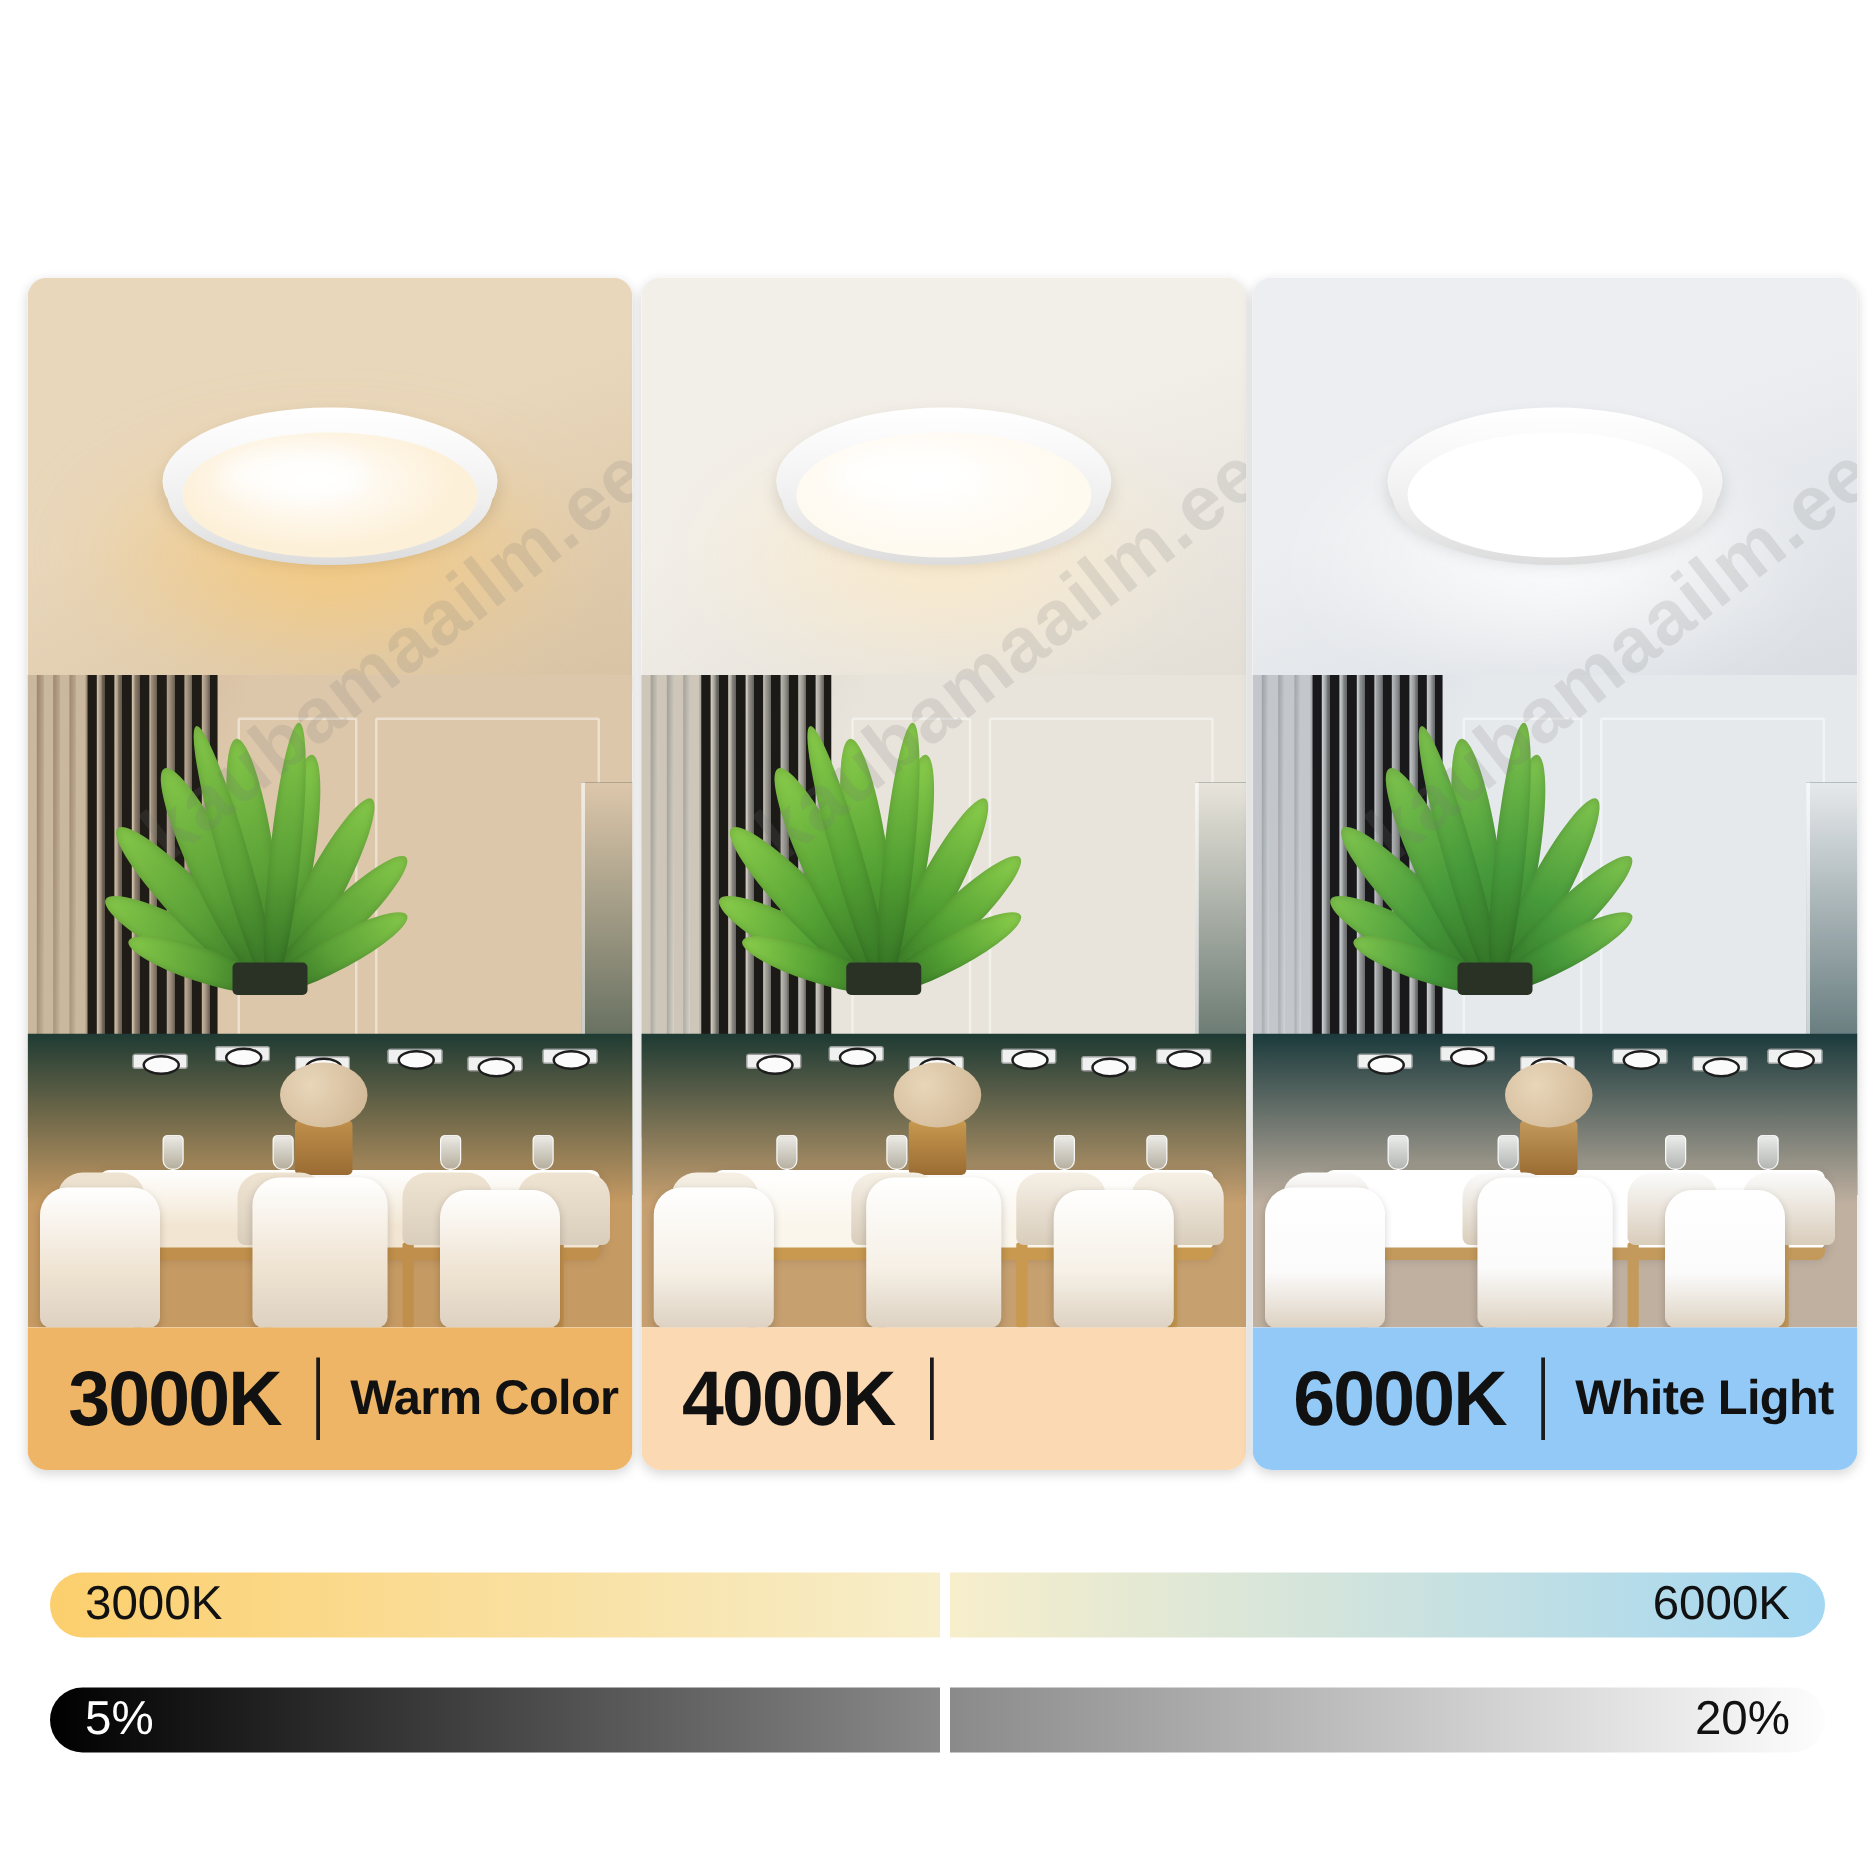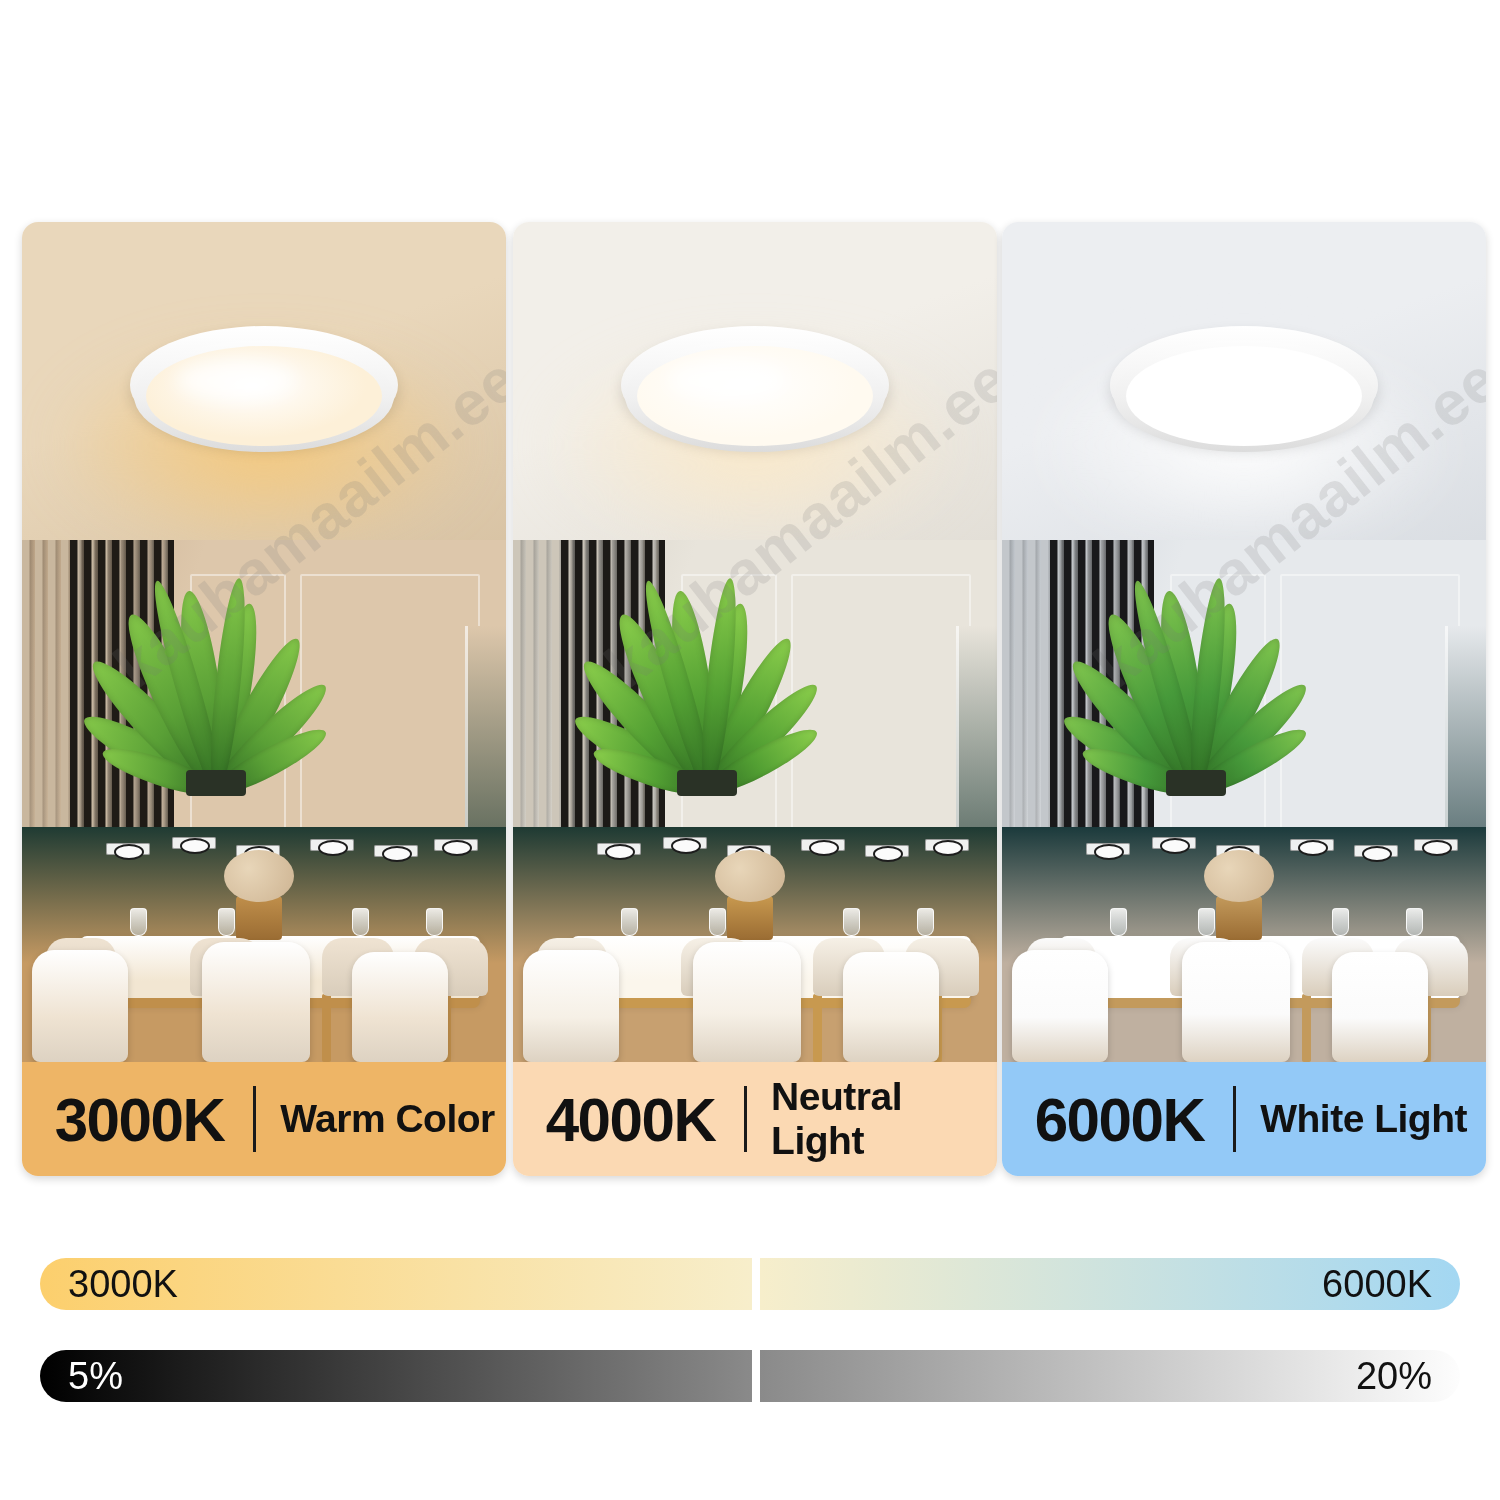--- a/index.html
+++ b/index.html
@@ -245,21 +245,20 @@
             <div class="chair-back" style="left:24px;width:70px;height:58px;background:linear-gradient(180deg,#f6f0e6,#d9cdbb);"></div>
             <div class="chair" style="left:10px;width:96px;height:112px;background:linear-gradient(180deg,#ffffff 0%,#f6f0e6 60%,#ddd2c2 100%);"></div>
             <div class="chair" style="left:180px;width:108px;height:120px;background:linear-gradient(180deg,#ffffff 0%,#f6f0e6 60%,#ddd2c2 100%);"></div>
             <div class="chair" style="left:330px;width:96px;height:110px;background:linear-gradient(180deg,#ffffff 0%,#f6f0e6 60%,#ddd2c2 100%);"></div>
           </div>
         <div class="watermark">kaubamaailm.ee</div>
       </div>
       <div class="label" id="label-1" style="background: rgb(251, 217, 179);">
         <span class="kelvin">4000K</span>
         <span class="divider"></span>
-        <span class="lname">Neutral Light</span>
       </div>
     </div>
 
     <div class="panel p3">
       <div class="scene">
         <div class="ceiling">
           <div class="ceiling-face" id="c-face-2" style="background: linear-gradient(160deg, rgb(236, 238, 241) 0%, rgb(236, 238, 241) 45%, rgb(217, 221, 226) 100%);"></div>
           <div class="halo" id="halo-2" style="background: radial-gradient(rgb(255, 255, 255) 0%, rgba(255, 255, 255, 0) 72%);"></div>
           <div class="lamp">
             <div class="lamp-body"></div>

